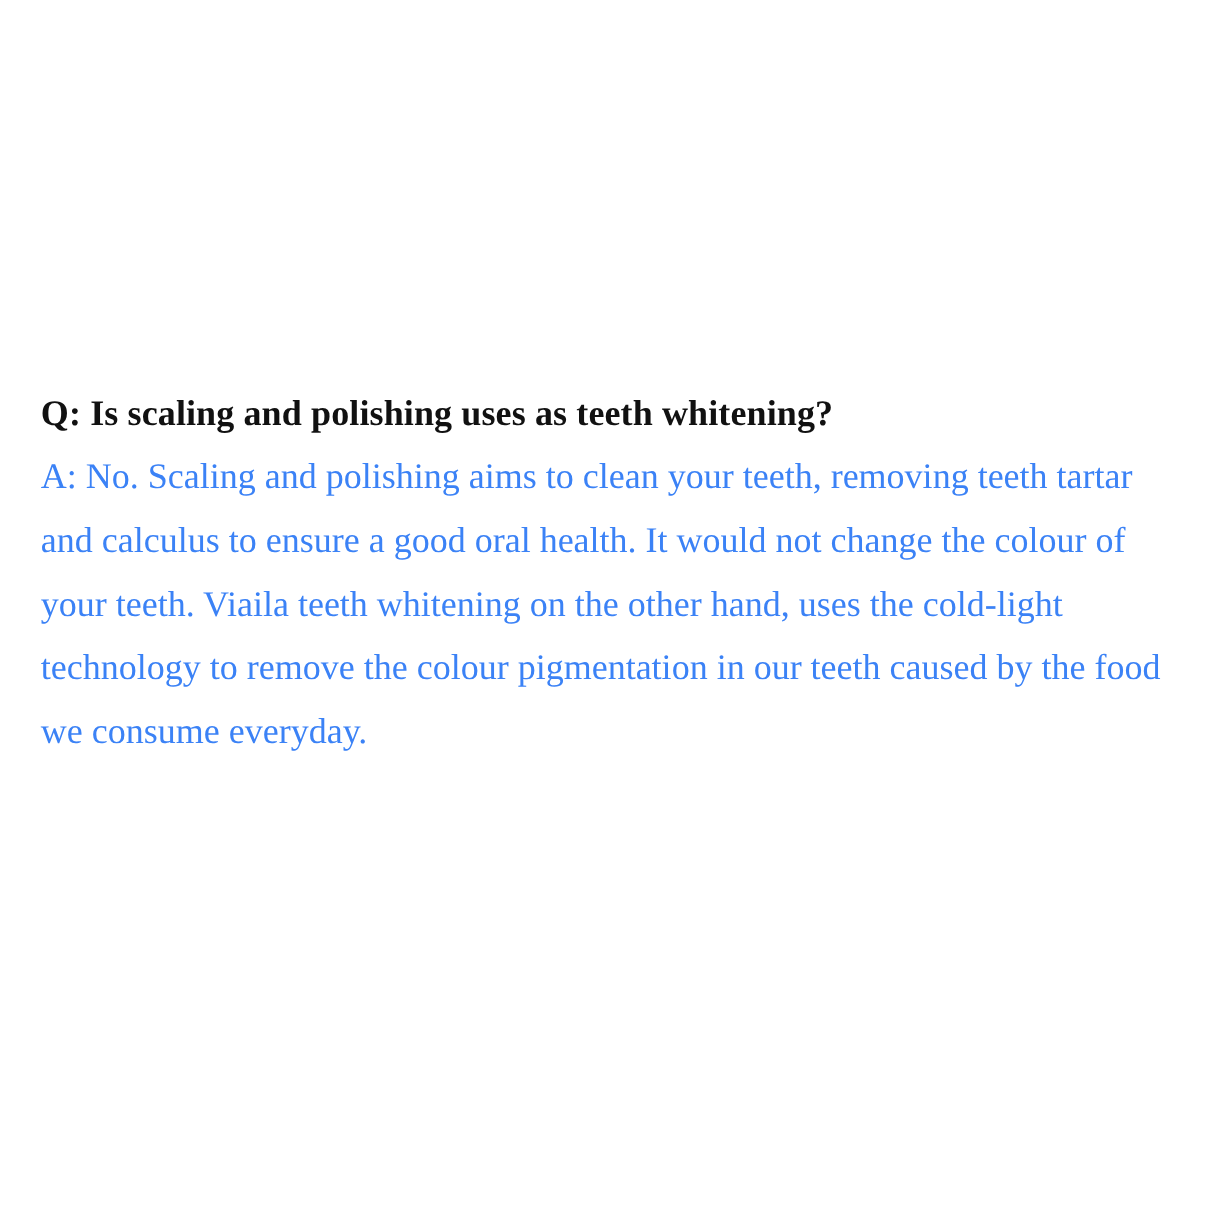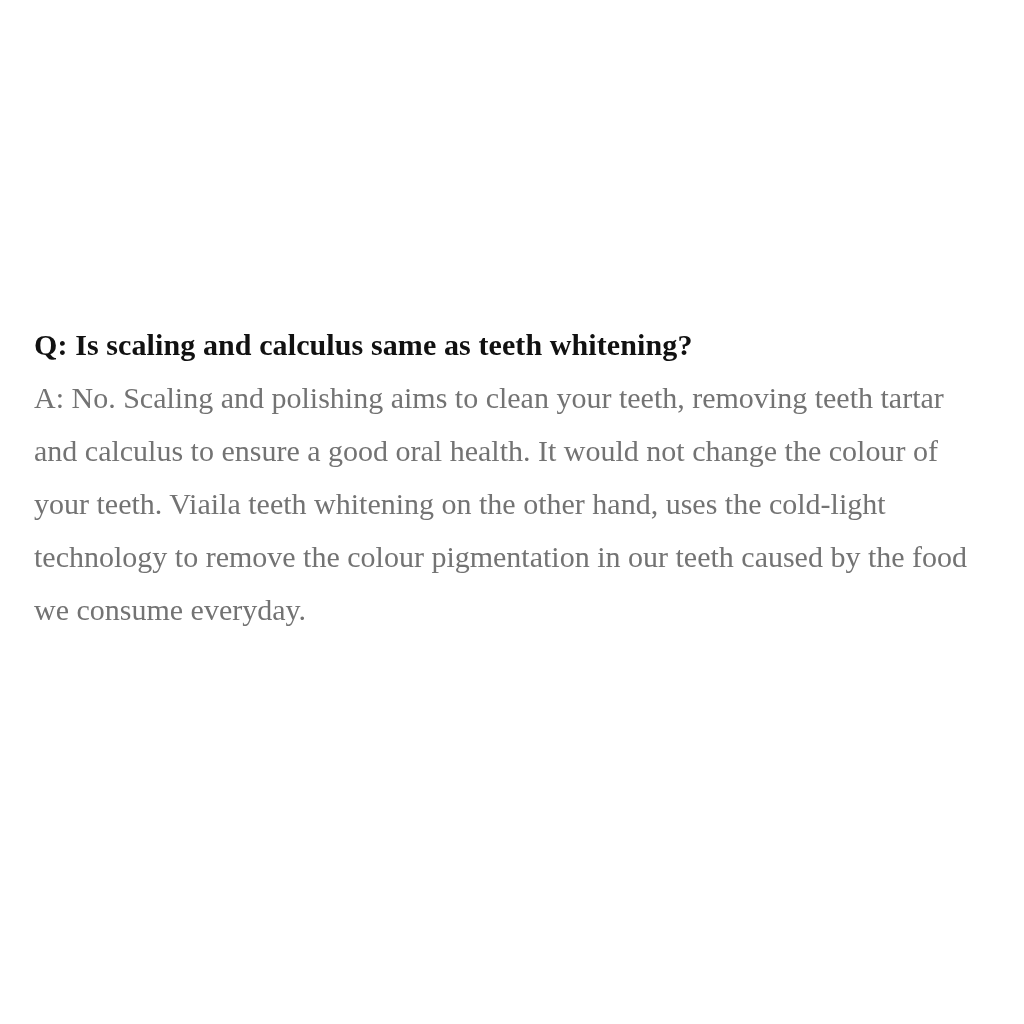--- a/index.html
+++ b/index.html
@@ -31,27 +31,27 @@
     font-size: 30px;
     line-height: 53px;
     color: #111111;
     margin: 0 0 0 0;
     letter-spacing: 0.1px;
   }
   .answer {
     font-weight: normal;
     font-size: 30px;
     line-height: 53px;
-    color: #737373;
+    color: #3b82f6;
     margin: 0;
     width: 958px;
     text-align: left;
   }
 </style>
 </head>
 <body>
 
 <div class="page">
   <div class="faq-block">
-    <p class="question">Q: Is scaling and calculus same as teeth whitening?</p>
+    <p class="question">Q: Is scaling and polishing uses as teeth whitening?</p>
     <p class="answer">A: No. Scaling and polishing aims to clean your teeth, removing teeth tartar and calculus to ensure a good oral health. It would not change the colour of your teeth. Viaila teeth whitening on the other hand, uses the cold-light technology to remove the colour pigmentation in our teeth caused by the food we consume everyday.</p>
   </div>
 </div>
 
 </body></html>

